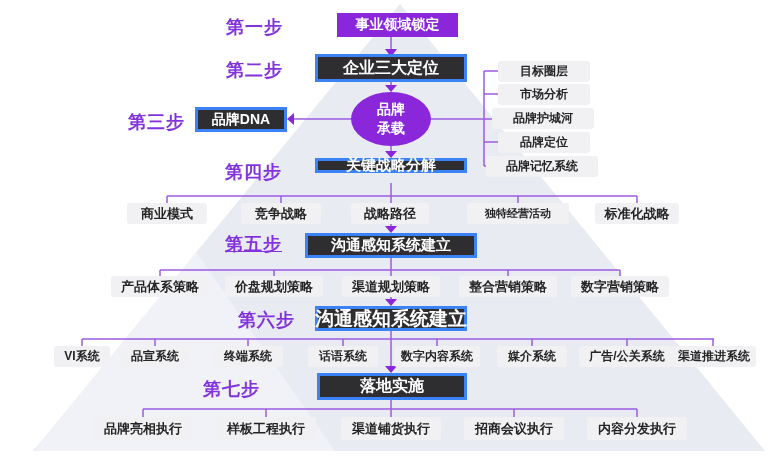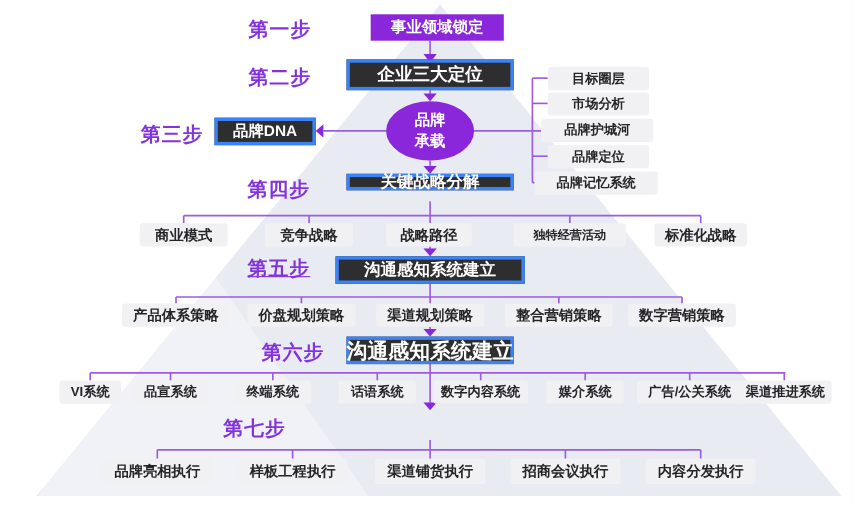--- a/index.html
+++ b/index.html
@@ -97,20 +97,21 @@
   <div class="pbox" style="left:337px;top:13px;width:121px;height:24px;font-size:14px;">事业领域锁定</div>
   <div class="dark" style="left:315px;top:54px;width:152px;height:28px;font-size:16px;">企业三大定位</div>
   <div class="ell" style="left:351px;top:92px;width:80px;height:54px;">
     <div>品牌</div>
     <div>承载</div>
   </div>
   <div class="dark" style="left:195px;top:107px;width:92px;height:25px;font-size:14px;">品牌DNA</div>
   <div class="dark" style="left:315px;top:158px;width:152px;height:15px;font-size:15px;">关键战略分解</div>
   <div class="dark" style="left:305px;top:233px;width:172px;height:25px;font-size:15px;">沟通感知系统建立</div>
   <div class="dark" style="left:315px;top:306px;width:152px;height:25px;font-size:19px;">沟通感知系统建立</div>
+  <div class="dark" style="left:317px;top:373px;width:150px;height:27px;font-size:16px;">落地实施</div>
 
   <div class="gbox g12" style="left:498px;top:61px;width:92px;">目标圈层</div>
   <div class="gbox g12" style="left:498px;top:84px;width:92px;">市场分析</div>
   <div class="gbox g12" style="left:492px;top:108px;width:102px;">品牌护城河</div>
   <div class="gbox g12" style="left:498px;top:132px;width:92px;">品牌定位</div>
   <div class="gbox g12" style="left:486px;top:156px;width:112px;">品牌记忆系统</div>
 
   <div class="gbox" style="left:127px;top:203px;width:80px;">商业模式</div>
   <div class="gbox" style="left:241px;top:203px;width:80px;">竞争战略</div>
   <div class="gbox" style="left:351px;top:203px;width:78px;">战略路径</div>

